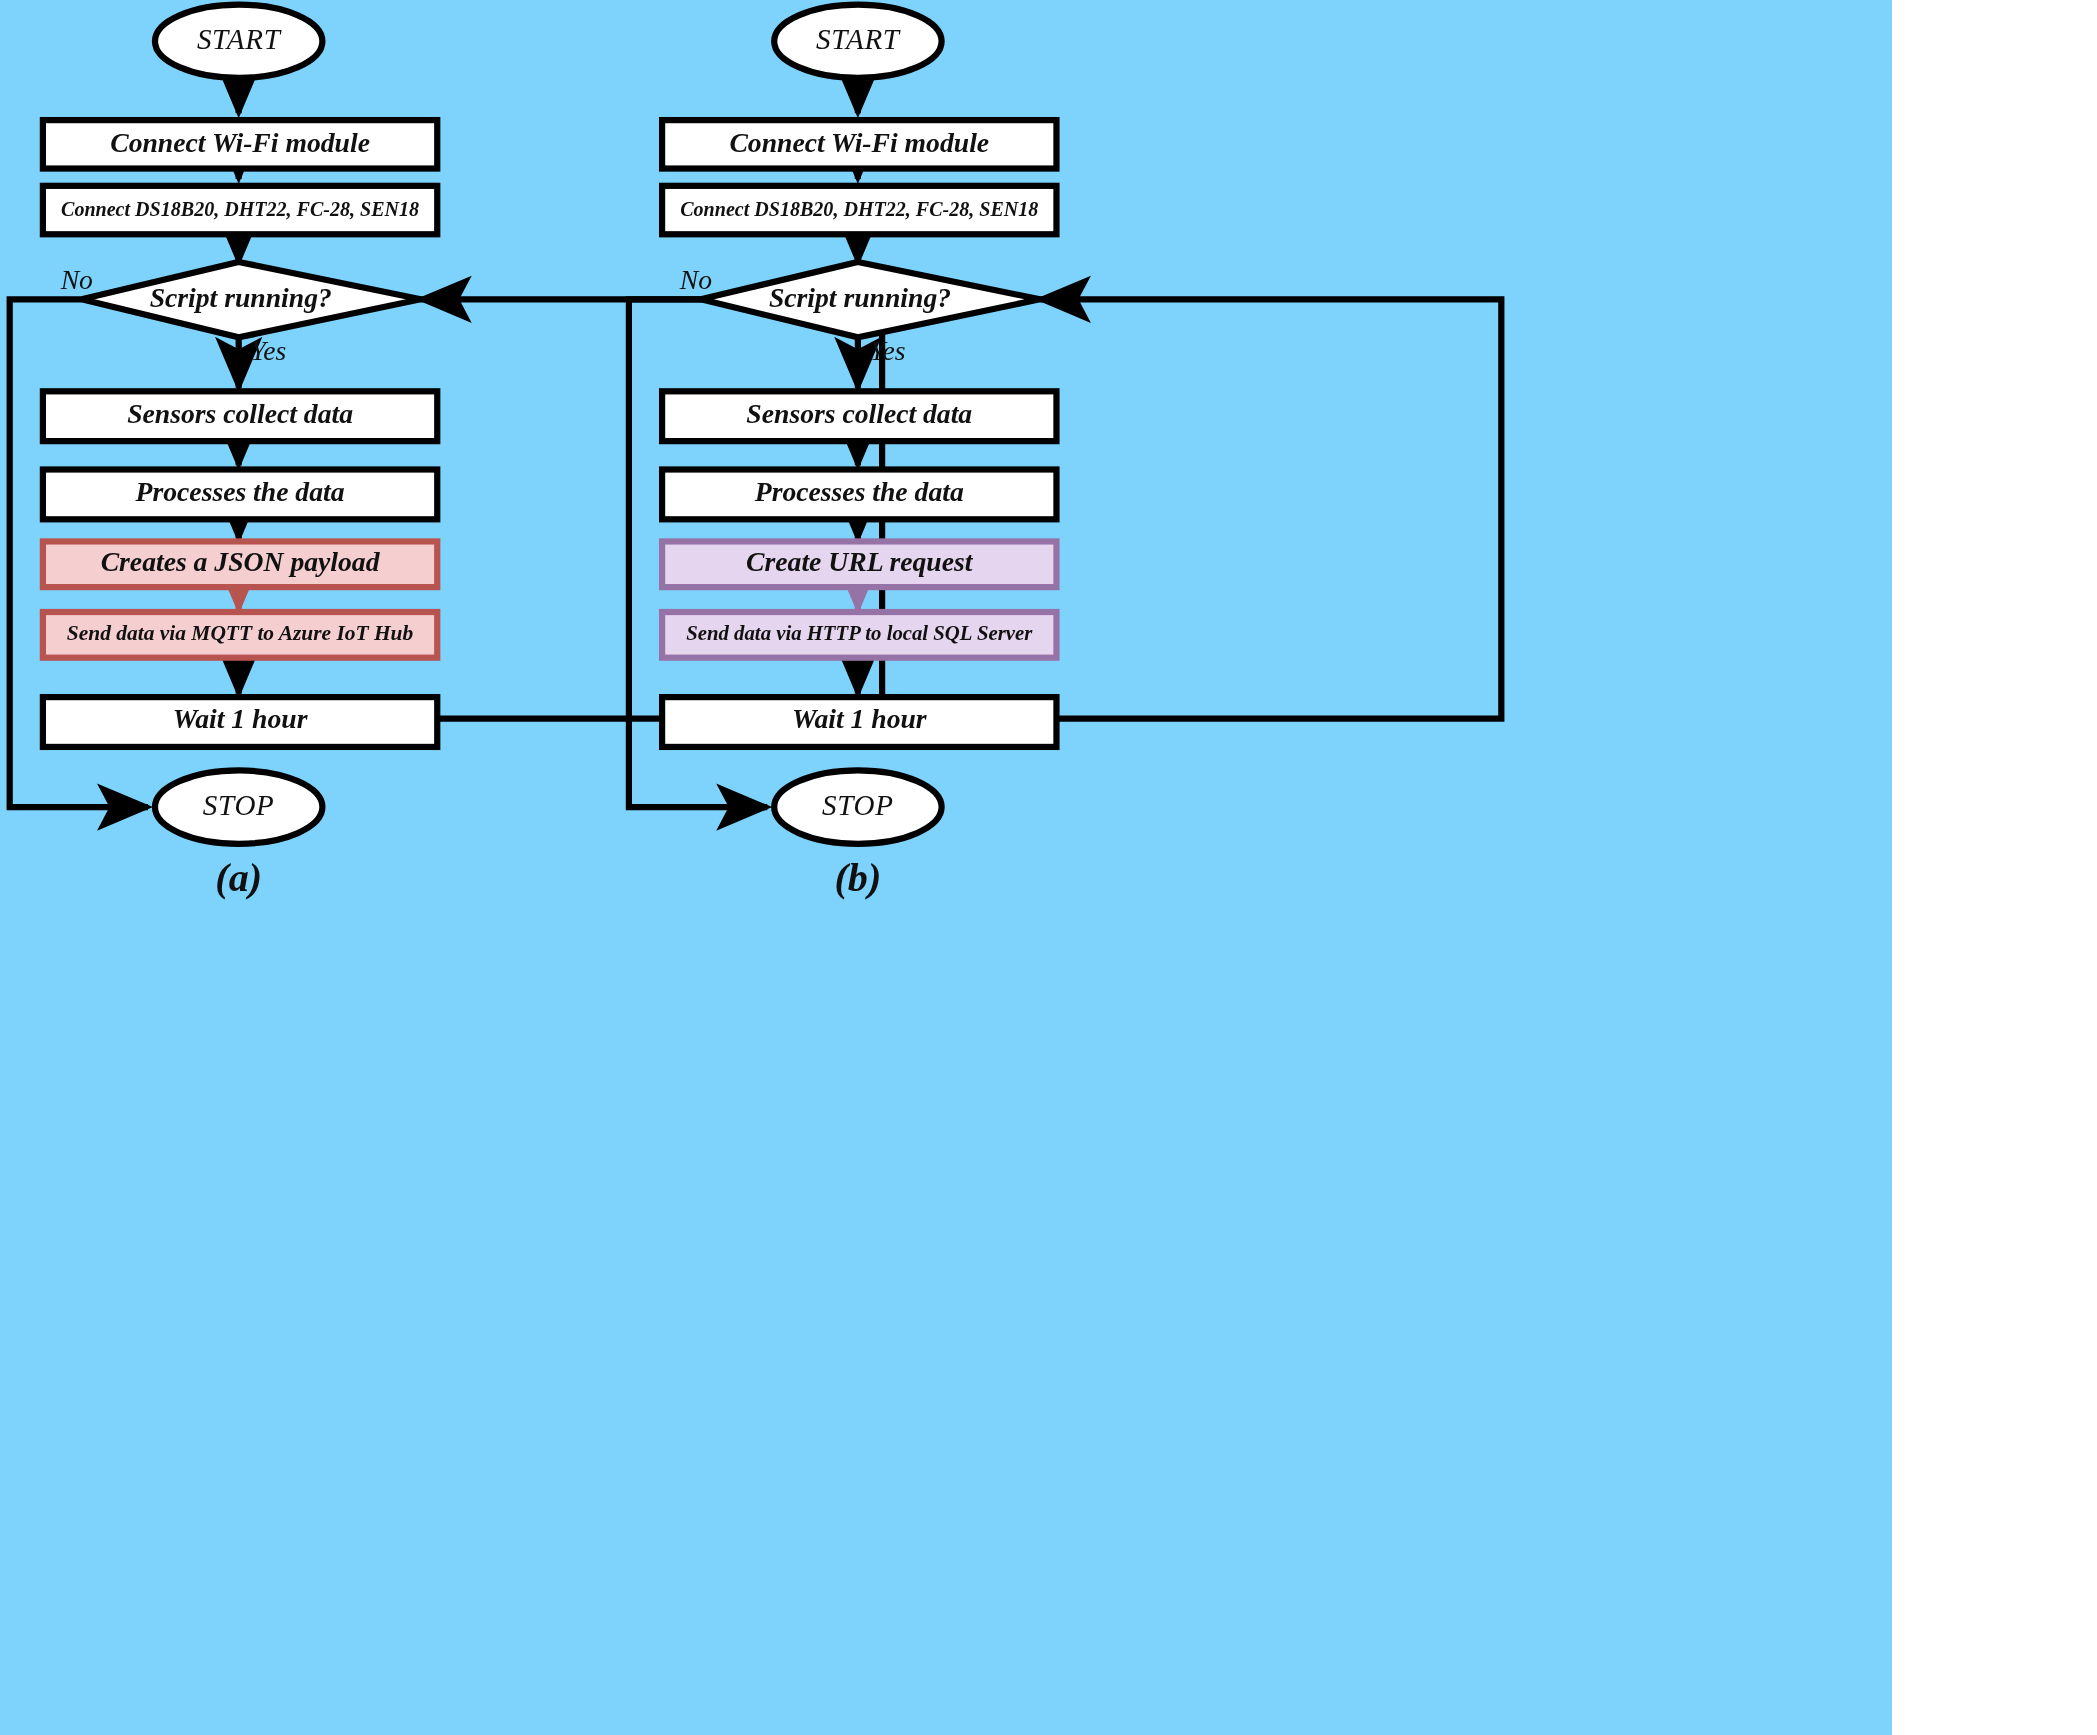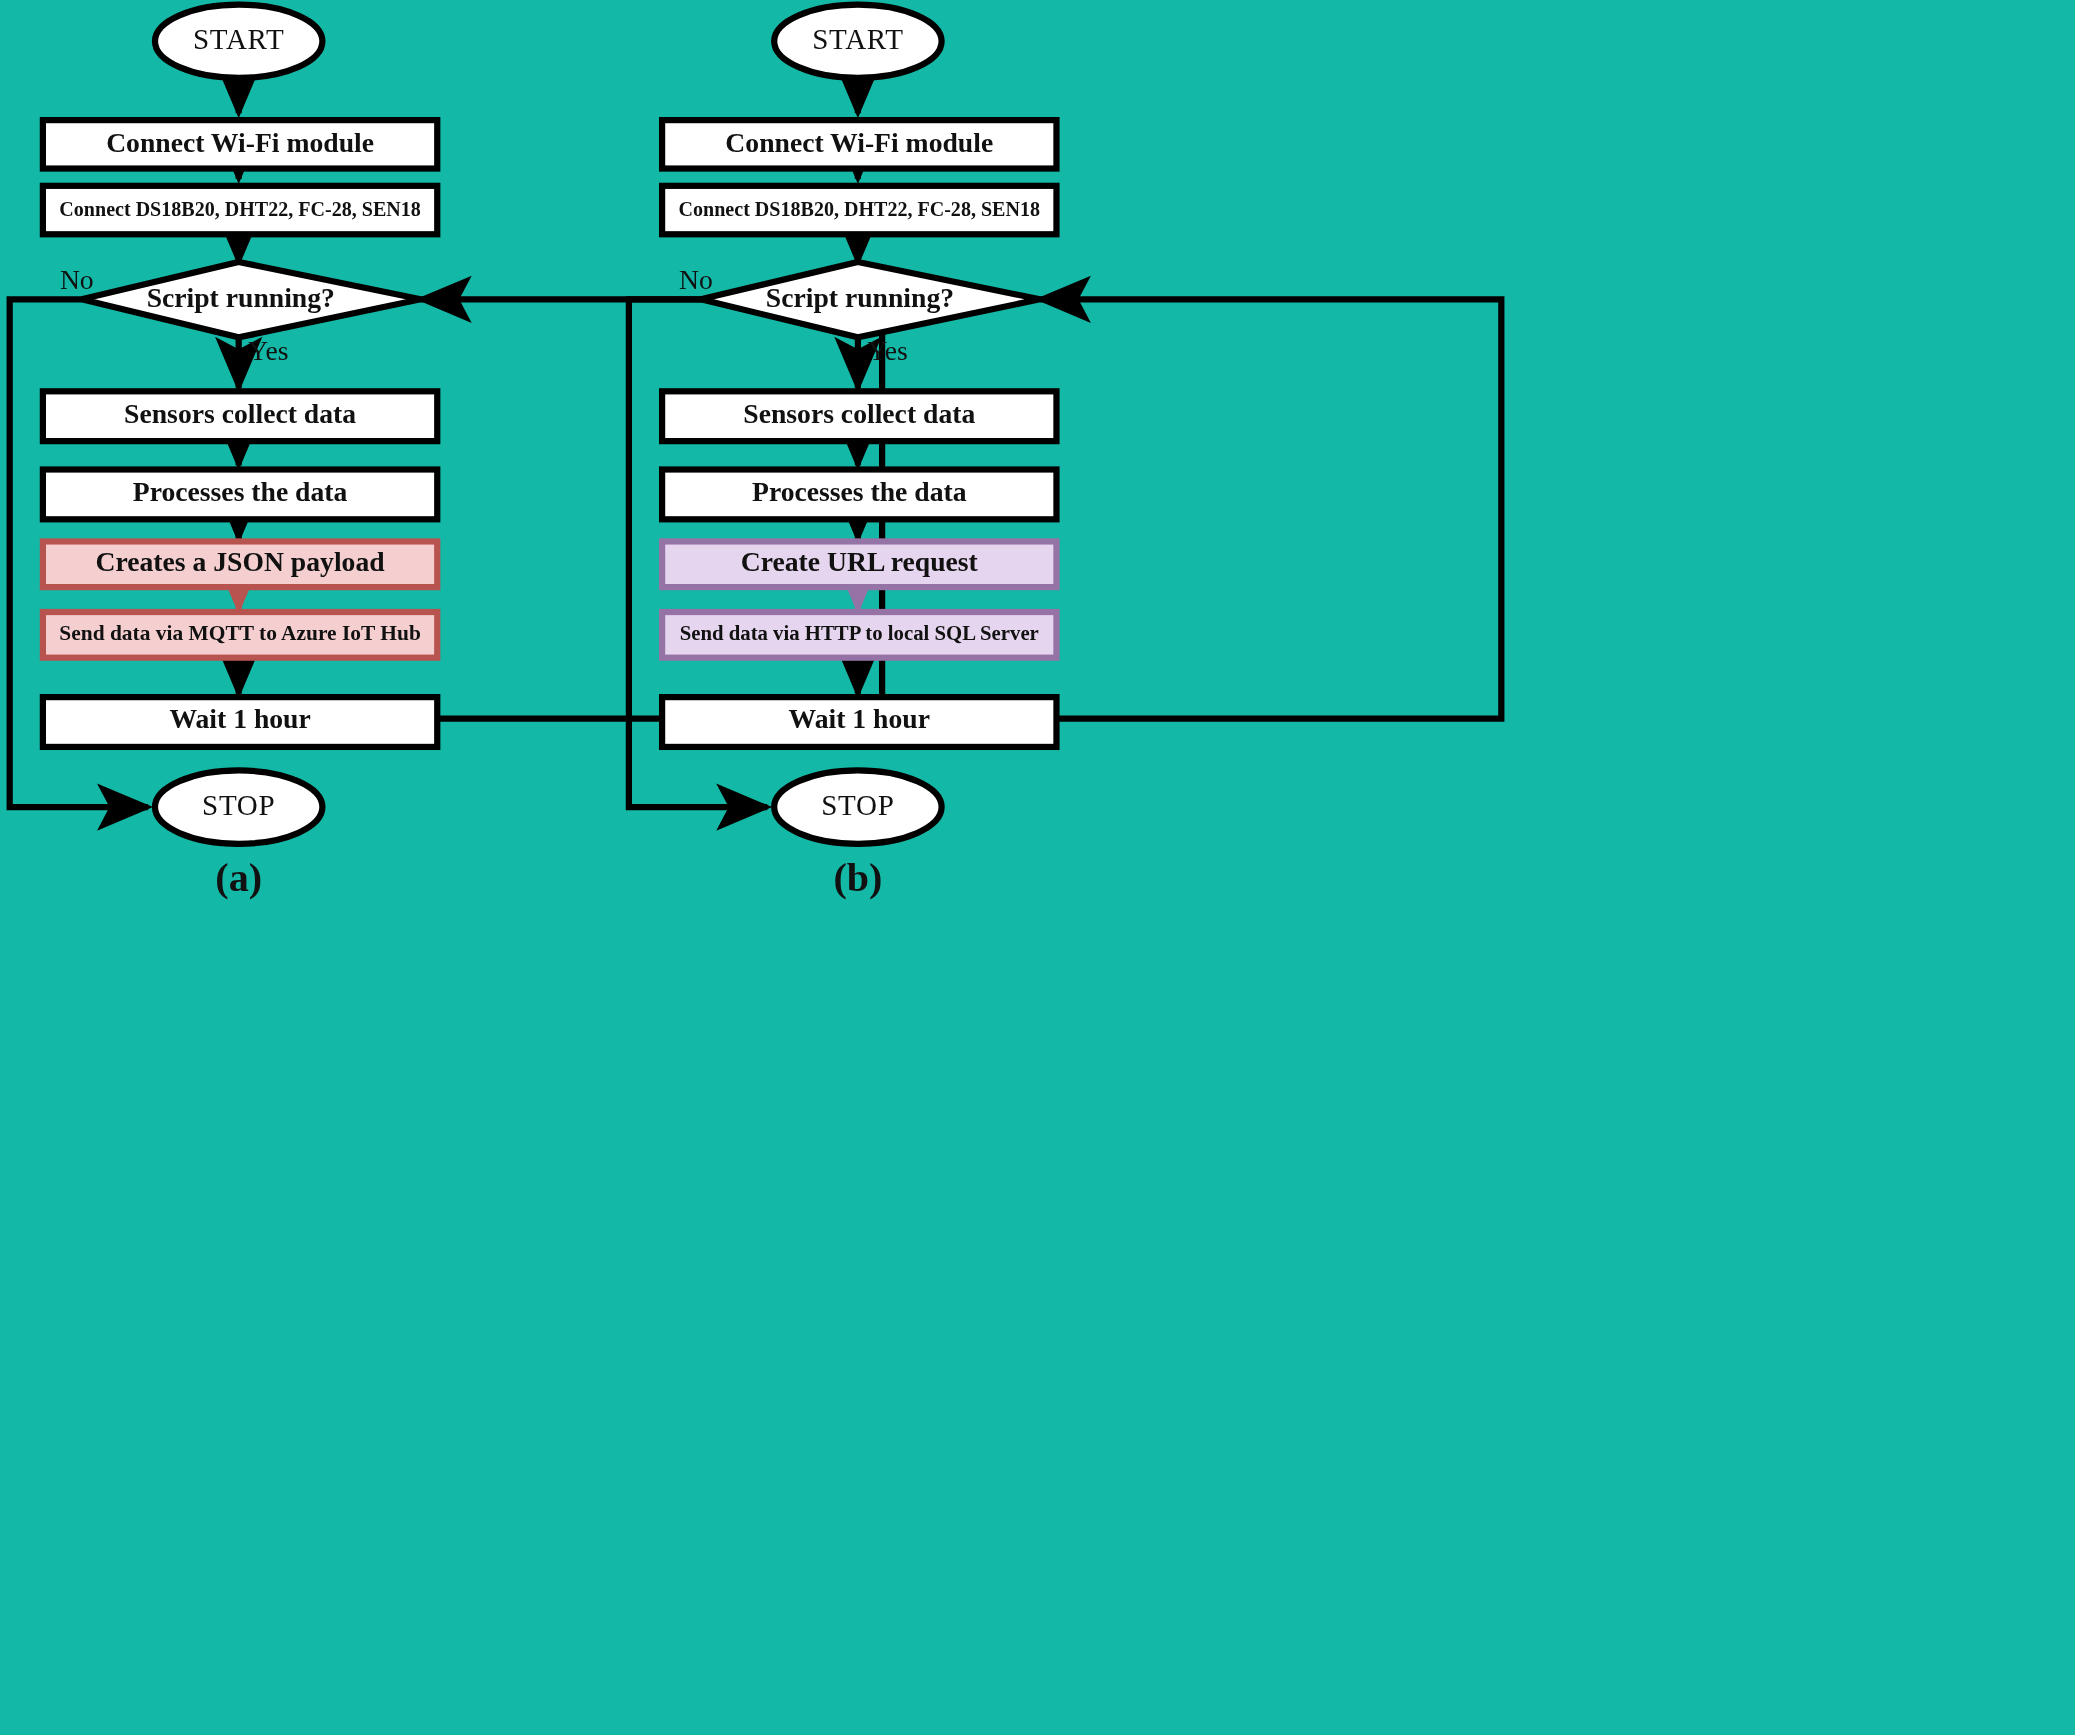--- a/index.html
+++ b/index.html
@@ -5,24 +5,25 @@
   html, body {
     margin: 0;
     padding: 0;
     background: #ffffff;
   }
   body {
     font-family: "Liberation Serif", "DejaVu Serif", serif;
   }
   #canvas {
     position: relative;
-    width: 2075px;
+    width: 1892px;
     height: 1736px;
-    background: #14b8a6;
+    background: #7dd3fc;
     overflow: hidden;
+    font-style: italic;
   }
   svg.flow {
     position: absolute;
     top: 0;
     left: 0;
     width: 2097px;
     height: 1736px;
   }
   .node-text {
     font-family: "Liberation Serif", "DejaVu Serif", serif;

